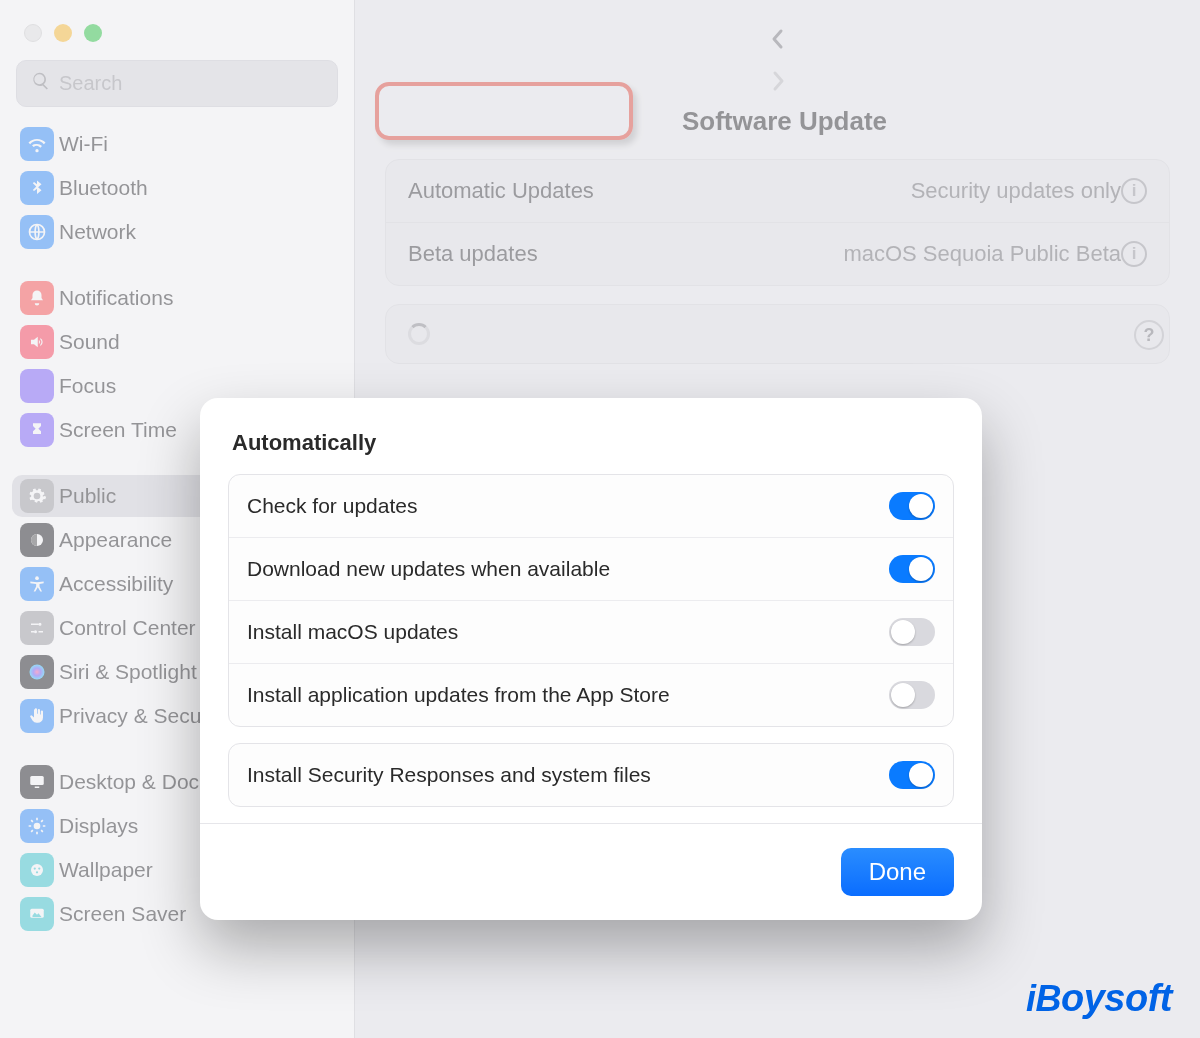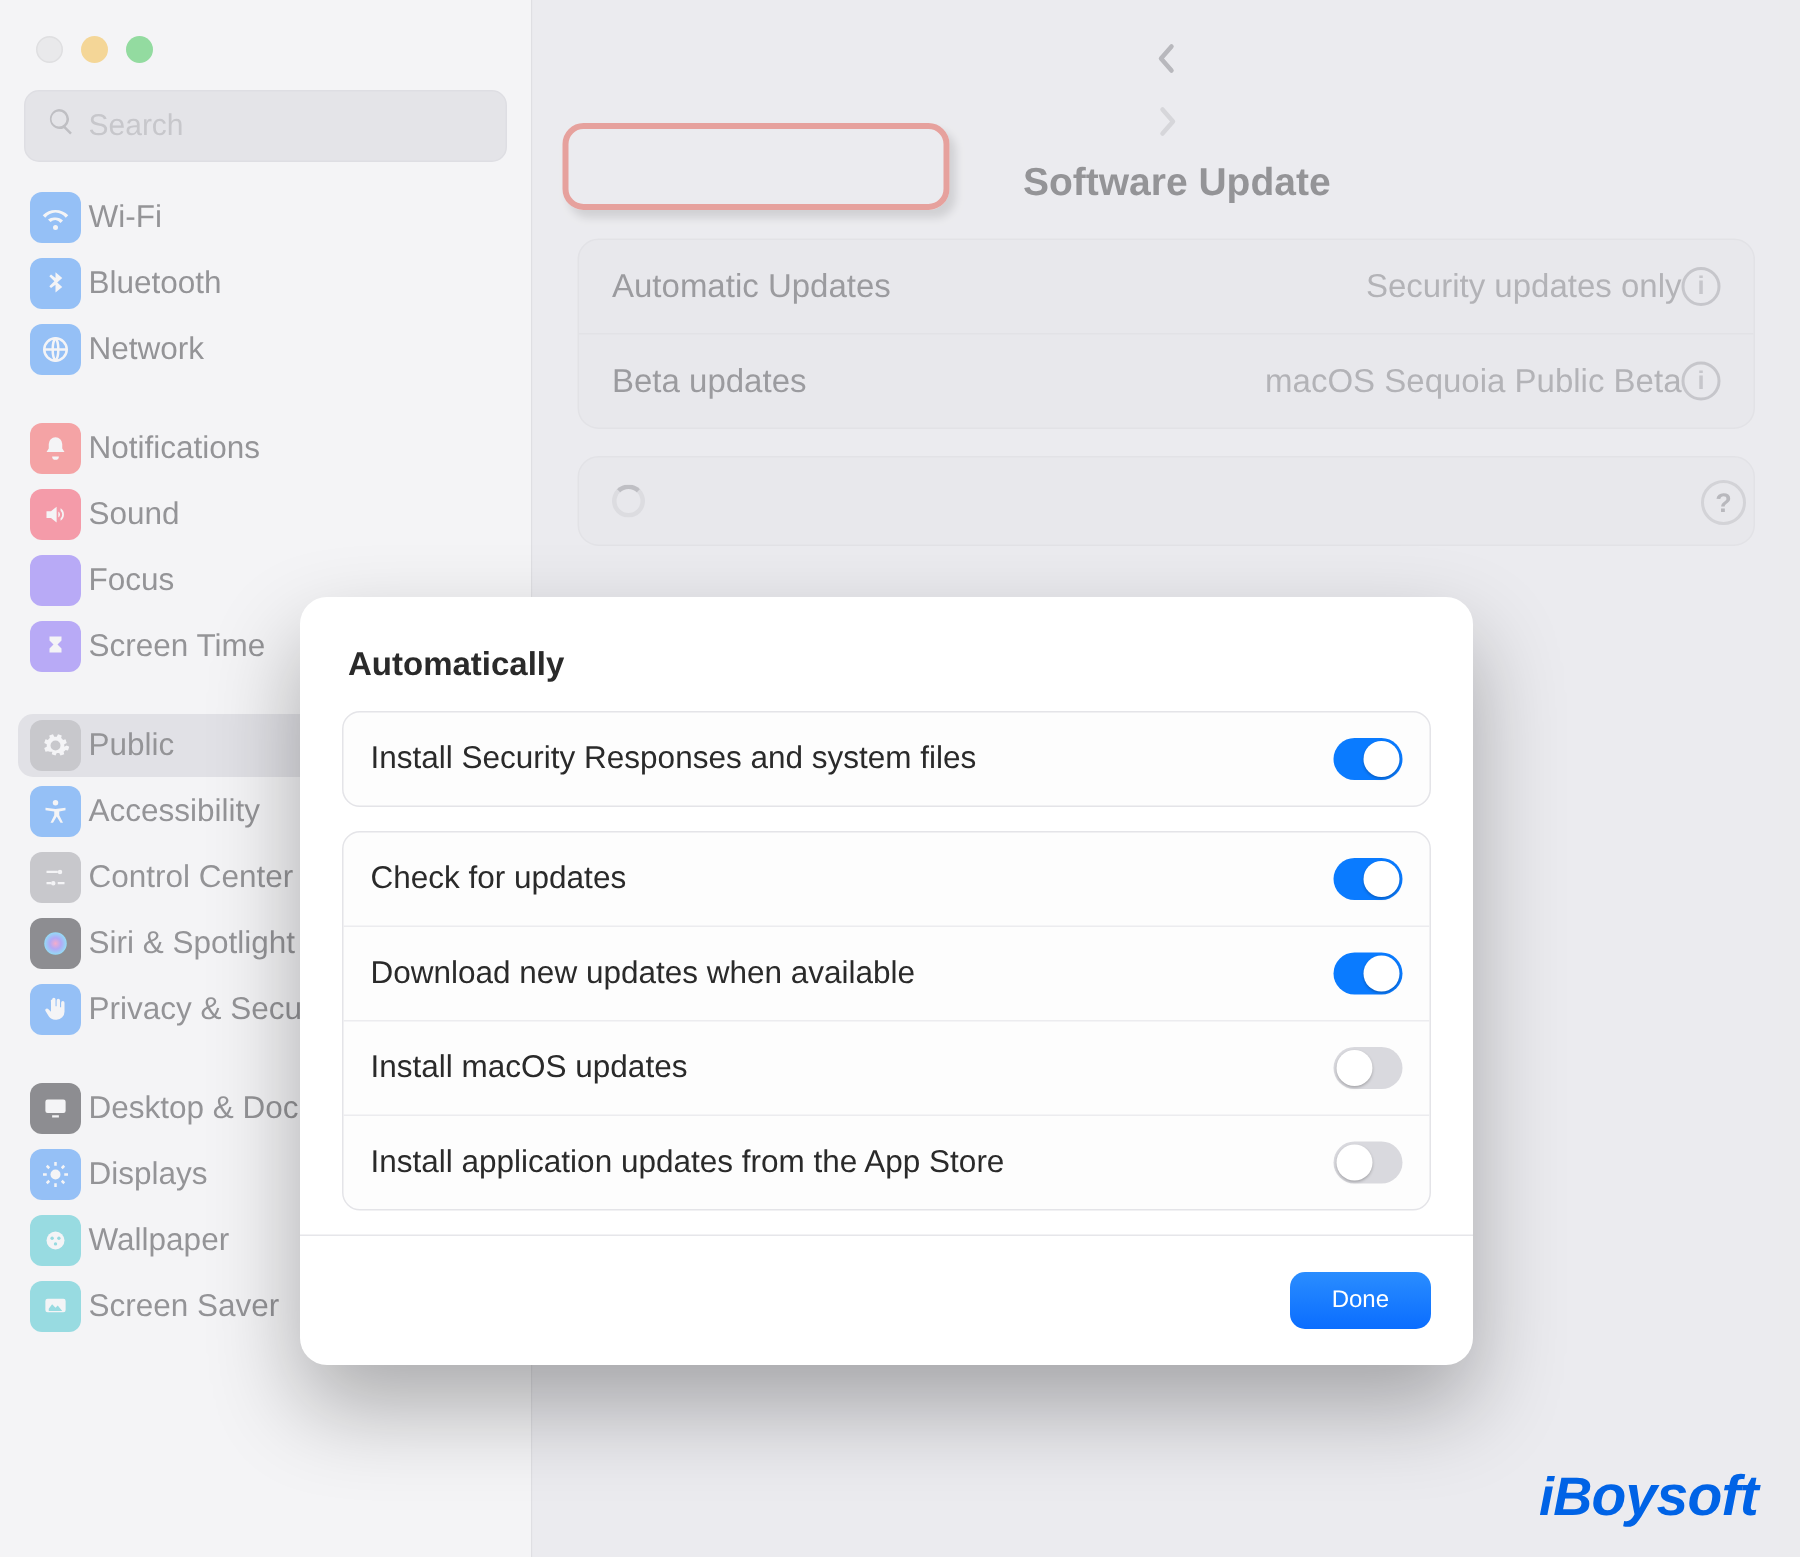--- a/index.html
+++ b/index.html
@@ -179,21 +179,21 @@
   .sheet-row + .sheet-row { border-top: 1px solid #ececef; }
   .sheet-footer {
     border-top: 1px solid #e6e6ea;
     margin: 8px -28px -22px -28px;
     padding: 24px 28px 24px 28px;
     display: flex; justify-content: flex-end;
   }
   .done-btn {
     background: #0a7bff;
     background: linear-gradient(#2a8dff, #0a6dff);
-    color: #fff; font-size: 16px; font-weight: 500;
+    color: #fff; font-size: 24px; font-weight: 500;
     border: none; border-radius: 10px;
     padding: 10px 28px;
   }
 
   
   .switch {
     width: 46px; height: 28px; border-radius: 14px; position: relative;
     background: #d9d9de;
     transition: background .15s;
   }
@@ -300,20 +300,29 @@
           <span>Screen Time</span>
         </div>
         <div class="side-group-gap"></div>
         <div class="side-item selected">
           <span class="side-icon" style="background:#9d9da3">
             <svg viewBox="0 0 24 24" width="20" height="20" fill="#fff">
               <path d="M12 8a4 4 0 100 8 4 4 0 000-8zm9 4l2 1-1 3-2-.5a8 8 0 01-1.5 1.5l.5 2-3 1-1-2h-2l-1 2-3-1 .5-2A8 8 0 016 16.5L4 17l-1-3 2-1v-2l-2-1 1-3 2 .5A8 8 0 017.5 6L7 4l3-1 1 2h2l1-2 3 1-.5 2A8 8 0 0118 7.5l2-.5 1 3-2 1v2z"></path>
             </svg>
           </span>
           <span>Public</span>
+        </div>
+        <div class="side-item">
+          <span class="side-icon" style="background:#1c1c1f">
+            <svg viewBox="0 0 24 24" width="18" height="18" fill="#fff">
+              <circle cx="12" cy="12" r="8"></circle>
+              <path d="M12 4a8 8 0 000 16V4z" fill="#555"></path>
+            </svg>
+          </span>
+          <span>Appearance</span>
         </div>
         <div class="side-item">
           <span class="side-icon" style="background:#2e8cff">
             <svg viewBox="0 0 24 24" width="20" height="20" fill="#fff">
               <circle cx="12" cy="5" r="2.2"></circle>
               <path d="M4 9l8 1 8-1v2l-5 1v3l3 6h-2l-3-5-3 5H8l3-6v-3L4 11V9z"></path>
             </svg>
           </span>
           <span>Accessibility</span>
         </div>
@@ -434,44 +443,44 @@
 
     <div class="callout" style="left:20px; top:82px; width:258px; height:58px;"></div>
   </main>
 </div>
 
 <div class="dim"></div>
 
 <div class="sheet">
   <h2>Automatically</h2>
 
+  <div id="sheet-g1" class="sheet-card">
+      <div class="sheet-row">
+        <span>Check for updates</span>
+        <span class="switch on"></span>
+      </div>
+      <div class="sheet-row">
+        <span>Download new updates when available</span>
+        <span class="switch on"></span>
+      </div>
+      <div class="sheet-row">
+        <span>Install macOS updates</span>
+        <span class="switch"></span>
+      </div>
+      <div class="sheet-row">
+        <span>Install application updates from the App Store</span>
+        <span class="switch"></span>
+      </div>
+    </div>
   <div id="sheet-g2" class="sheet-card">
       <div class="sheet-row">
         <span>Install Security Responses and system files</span>
         <span class="switch on"></span>
       </div>
     </div>
-  <div id="sheet-g1" class="sheet-card">
-      <div class="sheet-row">
-        <span>Check for updates</span>
-        <span class="switch on"></span>
-      </div>
-      <div class="sheet-row">
-        <span>Download new updates when available</span>
-        <span class="switch on"></span>
-      </div>
-      <div class="sheet-row">
-        <span>Install macOS updates</span>
-        <span class="switch"></span>
-      </div>
-      <div class="sheet-row">
-        <span>Install application updates from the App Store</span>
-        <span class="switch"></span>
-      </div>
-    </div>
 
   <div class="sheet-footer">
     <button class="done-btn">Done</button>
   </div>
 </div>
 
 <div class="watermark">
   <span class="b">iB</span>
     <span>oysoft</span>
 </div>

